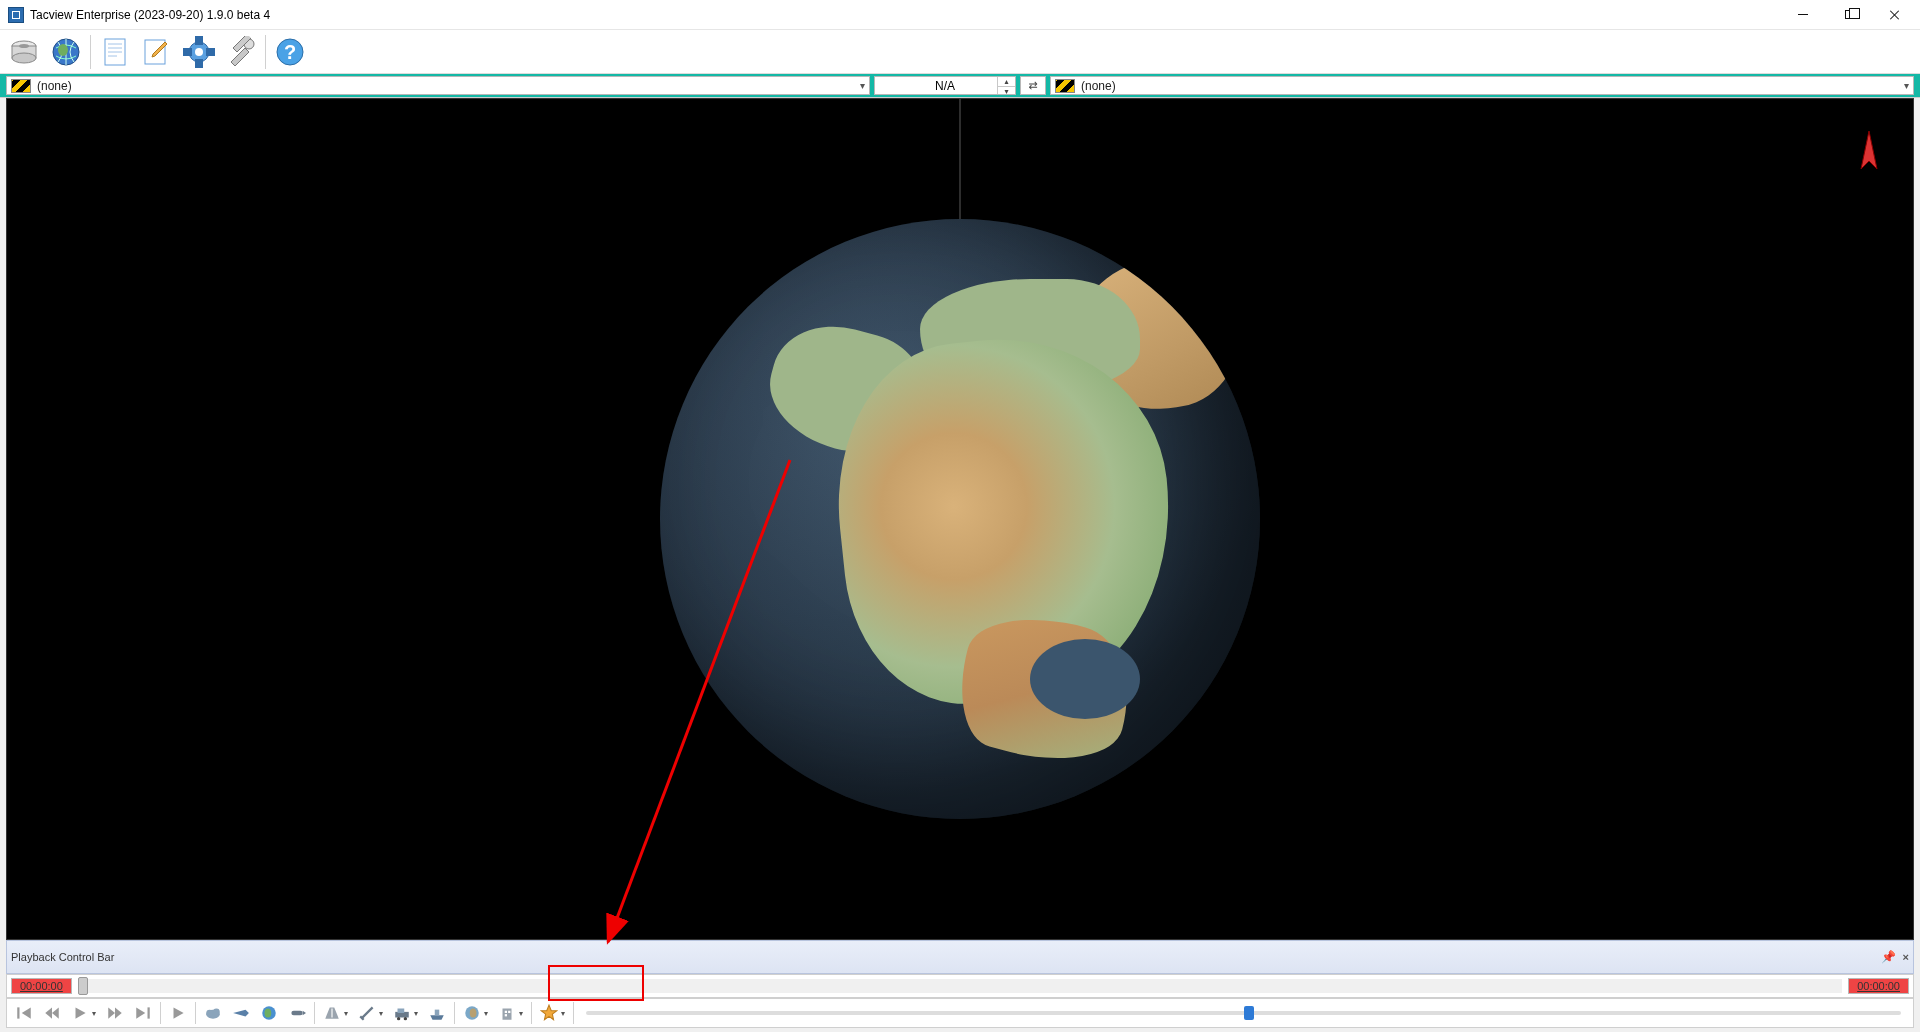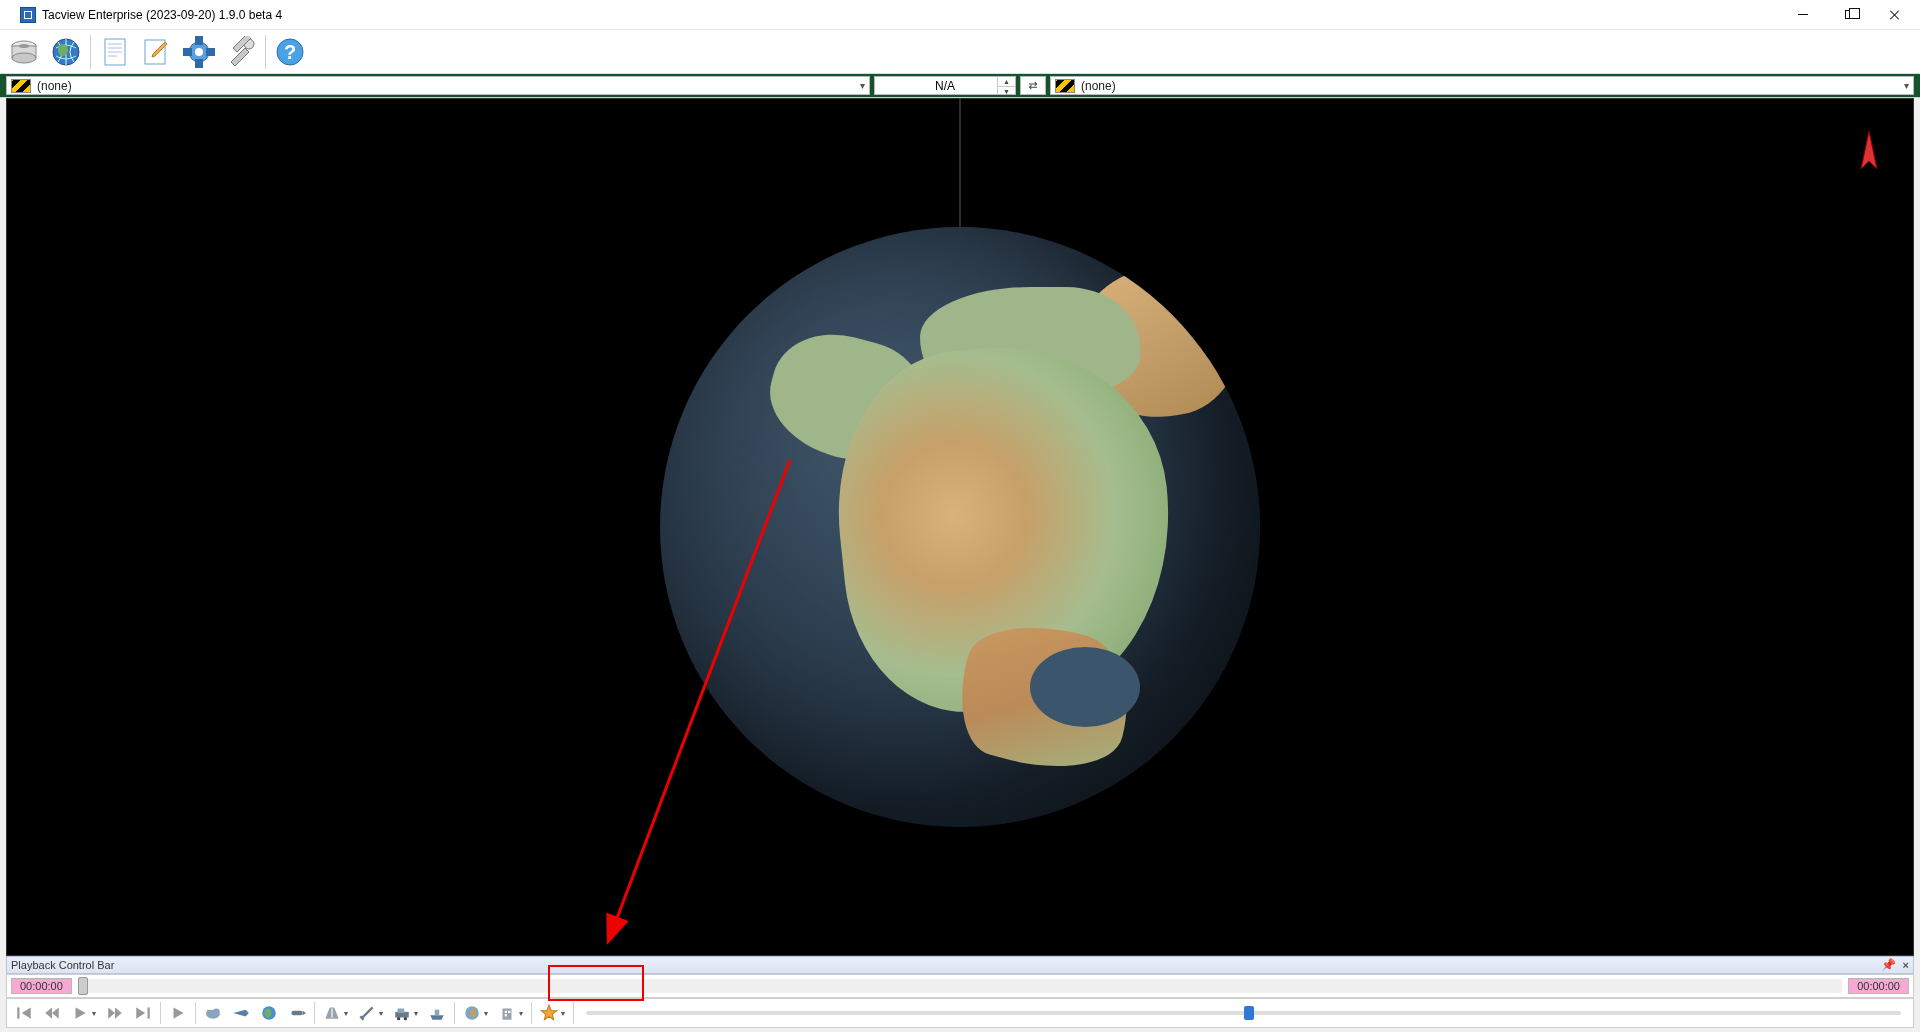--- a/index.html
+++ b/index.html
@@ -12,21 +12,21 @@
     overflow: hidden;
     display: flex;
     flex-direction: column;
   }
   
   .titlebar {
     height: 30px;
     background: #fff;
     display: flex;
     align-items: center;
-    padding: 0 2px 0 20px;
+    padding: 0 2px 0 8px;
     border-bottom: 1px solid #e6e6e6;
   }
   .titlebar .app-ico {
     width: 16px; height: 16px;
     background: #2b6cb0;
     margin-right: 6px;
     border: 1px solid #1a4d80;
     position: relative;
   }
   .titlebar .app-ico:after{
@@ -51,21 +51,21 @@
     padding: 2px 4px; gap:2px; border-bottom:1px solid #dcdcdc;
   }
   .tb-btn{
     width:40px;height:40px;display:flex;align-items:center;justify-content:center;border-radius:4px;
   }
   .tb-sep{width:1px;height:34px;background:#d0d0d0;margin:0 2px;}
   .tb-btn svg{width:32px;height:32px;}
 
   
   .selector-bar{
-    height:24px;background:#14532d;display:flex;align-items:stretch;gap:4px;padding:2px 6px;
+    height:24px;background:#14b8a6;display:flex;align-items:stretch;gap:4px;padding:2px 6px;
     border-bottom:1px solid #cfcfcf;
   }
   .sel-combo{
     flex:1 1 auto; border:1px solid #b8b8b8; background:#fff; display:flex;align-items:center;
     padding:0 4px; gap:6px; min-width:0;
   }
   .sel-combo .hazard{
     width:20px;height:14px;
     background: repeating-linear-gradient(-45deg,#f7c600 0 5px,#000 5px 10px);
     border:1px solid #888;
@@ -145,31 +145,31 @@
   }
   .compass svg{width:28px;height:48px;}
   .ann-line-wrap{position:absolute;left:0;right:0;top:0;bottom:0;pointer-events:none;}
   .red-box{
     position:absolute;border:2px solid #e00;pointer-events:none;
   }
 
   
   .playback-title{
     height:18px;background:linear-gradient(#e9eef9,#dde4f3);border:1px solid #b8c4de;
-    margin:0 6px; display:flex;align-items:center;padding:0 4px;font-size:11px;color:#333;
+    margin:0 6px; display:flex;align-items:center;padding:16px 4px;font-size:11px;color:#333;
   }
   .playback-title .right{margin-left:auto;display:flex;gap:6px;align-items:center;font-size:11px;}
   .pin{color:#4a8; font-size:12px;}
   .titlex{color:#555;font-weight:bold;}
 
   .timeline{
     height:24px;background:#fff;border:1px solid #cfcfcf;margin:0 6px;display:flex;align-items:center;gap:6px;padding:2px 4px;
   }
   .timebox{
-    border:1px solid #b8b8b8;padding:1px 8px;background:#f9a8d4;font-size:11px;color:#333;
+    border:1px solid #b8b8b8;padding:1px 8px;background:#ef4444;font-size:11px;color:#333;text-decoration:underline;
   }
   .timeline-track{flex:1;height:14px;background:#f0f0f0;position:relative;}
   .timeline-thumb{position:absolute;left:0;top:-2px;width:10px;height:18px;background:#ccc;border:1px solid #999;border-radius:2px;}
 
   .bottom-toolbar{
     height:30px;background:#fff;border:1px solid #cfcfcf;margin:0 6px; display:flex;align-items:center;
     gap:2px;padding:0 4px;font-size:11px;color:#666; margin-bottom:4px;
   }
   .bt-btn{
     padding:2px 4px;display:flex;align-items:center;gap:1px;border-radius:3px;

